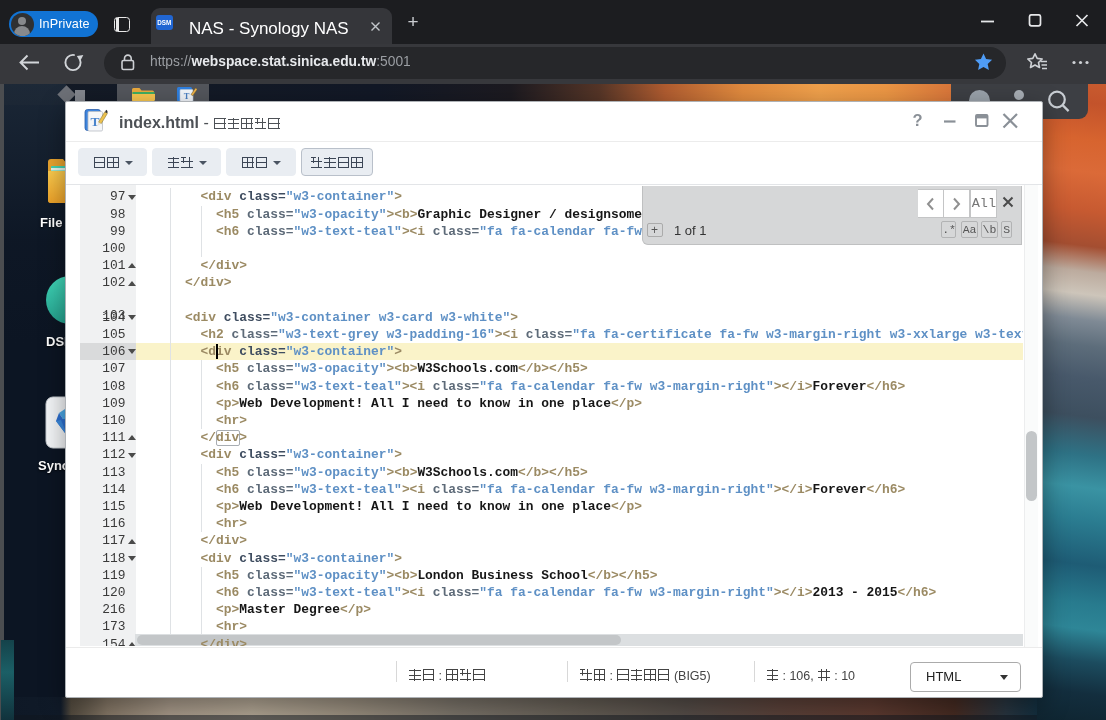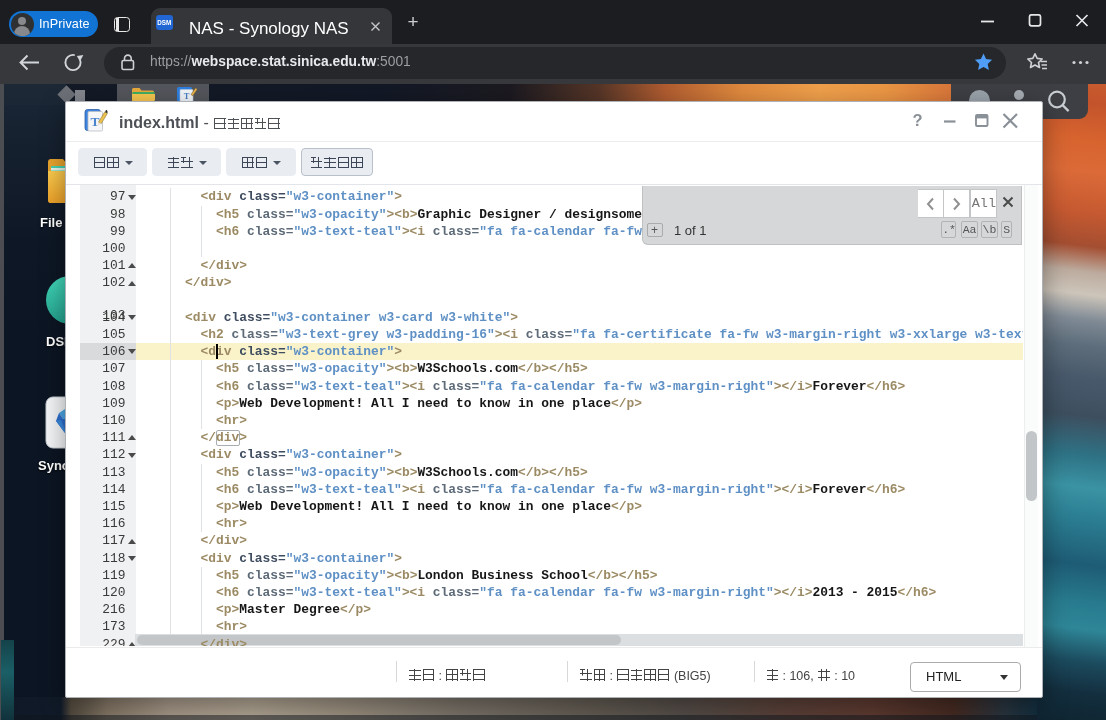--- a/index.html
+++ b/index.html
@@ -259,21 +259,21 @@
 <div class="ln" style="top:313.4px">115</div>
 <div class="ln" style="top:330.6px">116</div>
 <div class="ln" style="top:347.8px">117</div>
 <div class="fw fu" style="top:354.0px"></div>
 <div class="ln" style="top:365.0px">118</div>
 <div class="fw fd" style="top:371.2px"></div>
 <div class="ln" style="top:382.2px">119</div>
 <div class="ln" style="top:399.4px">120</div>
 <div class="ln" style="top:416.6px">216</div>
 <div class="ln" style="top:433.8px">173</div>
-<div class="ln" style="top:451.0px">229</div>
+<div class="ln" style="top:451.0px">154</div>
 <div class="fw fu" style="top:457.2px"></div>
 <div class="abs" id="tagbox" style="top:245.4px"></div>
 <div class="cl" style="top:3.8px">      <b class="t">&lt;div </b><b class="ab">class=</b><b class="s">"w3-container"</b><b class="t">&gt;</b></div>
 <div class="cl" style="top:21.0px">        <b class="t">&lt;h5 </b><b class="a">class=</b><b class="s">"w3-opacity"</b><b class="t">&gt;&lt;b&gt;</b><b class="x">Graphic Designer / designsomething.com</b><b class="t">&lt;/b&gt;&lt;/h5&gt;</b></div>
 <div class="cl" style="top:38.2px">        <b class="t">&lt;h6 </b><b class="a">class=</b><b class="s">"w3-text-teal"</b><b class="t">&gt;&lt;i </b><b class="a">class=</b><b class="s">"fa fa-calendar fa-fw w3-margin-right"</b><b class="t">&gt;&lt;/i&gt;</b><b class="x">Mar 2012 - Dec 2014</b><b class="t">&lt;/h6&gt;</b></div>
 <div class="cl" style="top:72.6px">      <b class="t">&lt;/div&gt;</b></div>
 <div class="cl" style="top:89.8px">    <b class="t">&lt;/div&gt;</b></div>
 <div class="cl" style="top:124.2px">    <b class="t">&lt;div </b><b class="ab">class=</b><b class="s">"w3-container w3-card w3-white"</b><b class="t">&gt;</b></div>
 <div class="cl" style="top:141.4px">      <b class="t">&lt;h2 </b><b class="a">class=</b><b class="s">"w3-text-grey w3-padding-16"</b><b class="t">&gt;&lt;i </b><b class="a">class=</b><b class="s">"fa fa-certificate fa-fw w3-margin-right w3-xxlarge w3-text-teal"</b></div>
 <div class="cl" style="top:158.6px">      <b class="t">&lt;div </b><b class="ab">class=</b><b class="s">"w3-container"</b><b class="t">&gt;</b></div>

